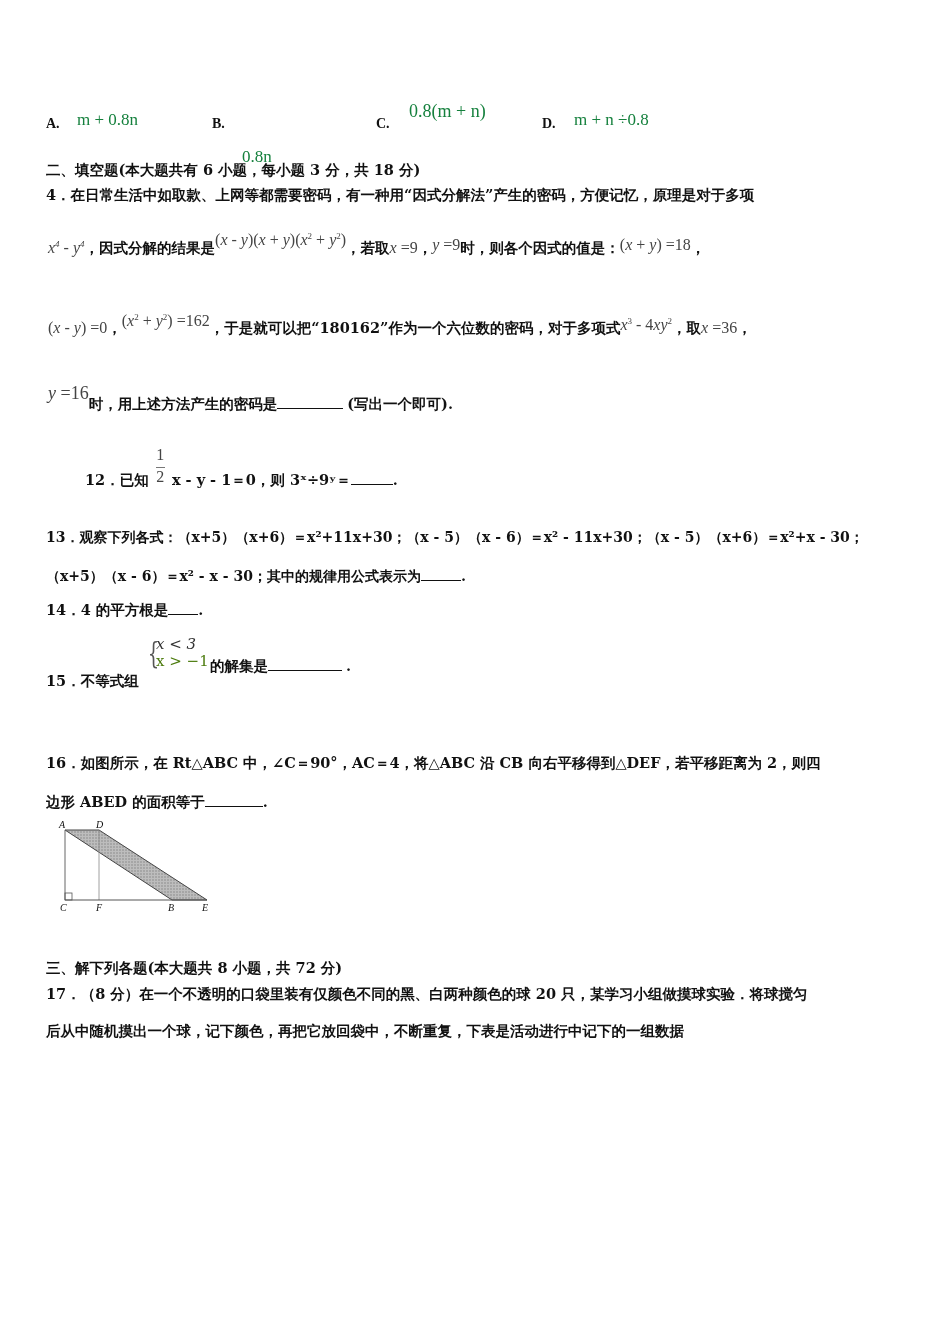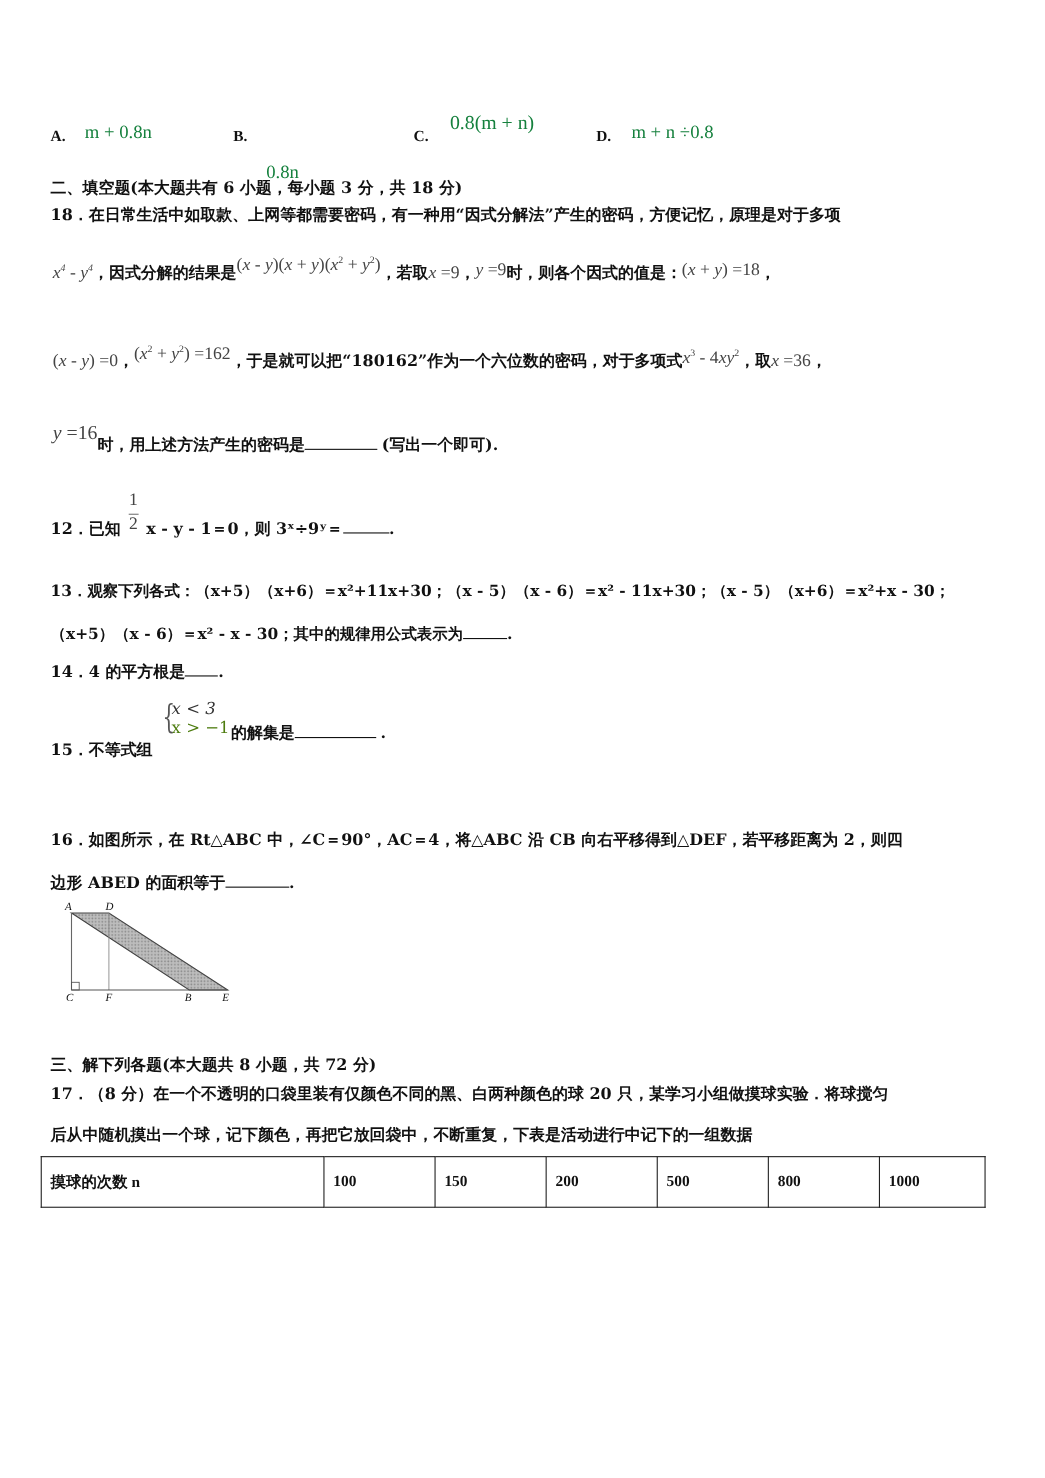--- a/index.html
+++ b/index.html
@@ -37,36 +37,36 @@
 </div>
 <div class="abs opt-expr" style="left:409px;top:101px;font-size:18px;">0.8(m + n)</div>
 
 <div class="abs" style="left:542px;top:113px;">
   <span class="opt-letter">D.</span>
 </div>
 <div class="abs opt-expr" style="left:574px;top:110px;">m + n ÷0.8</div>
 
 <div class="abs txt" style="left:46px;top:161px;font-weight:bold;">二、填空题(本大题共有 6 小题，每小题 3 分，共 18 分)</div>
 
-<div class="abs txt" style="left:46px;top:186px;">18．在日常生活中如取款、上网等都需要密码，有一种用“因式分解法”产生的密码，方便记忆，原理是对于多项</div>
+<div class="abs txt" style="left:46px;top:186px;">4．在日常生活中如取款、上网等都需要密码，有一种用“因式分解法”产生的密码，方便记忆，原理是对于多项</div>
 
 <div class="abs" style="left:48px;top:238px;">
   <span class="math mi">x<sup>4</sup> - y<sup>4</sup></span><span class="txt">，因式分解的结果是</span><span class="math" style="position:relative;top:-8px;">(<i>x</i> - <i>y</i>)(<i>x</i> + <i>y</i>)(<i>x</i><sup>2</sup> + <i>y</i><sup>2</sup>)</span><span class="txt">，若取</span><span class="math"><i>x</i> =9</span><span class="txt">，</span><span class="math" style="position:relative;top:-3px;"><i>y</i> =9</span><span class="txt">时，则各个因式的值是：</span><span class="math" style="position:relative;top:-3px;">(<i>x</i> + <i>y</i>) =18</span><span class="txt">，</span>
 </div>
 
 <div class="abs" style="left:48px;top:318px;">
   <span class="math">(<i>x</i> - <i>y</i>) =0</span><span class="txt">，</span><span class="math" style="position:relative;top:-7px;">(<i>x</i><sup>2</sup> + <i>y</i><sup>2</sup>) =162</span><span class="txt">，于是就可以把“180162”作为一个六位数的密码，对于多项式</span><span class="math" style="position:relative;top:-3px;"><i>x</i><sup>3</sup> - 4<i>xy</i><sup>2</sup></span><span class="txt">，取</span><span class="math"><i>x</i> =36</span><span class="txt">，</span>
 </div>
 
 <div class="abs" style="left:48px;top:383px;">
   <span class="math" style="font-size:18px;"><i>y</i> =16</span><span class="txt" style="position:relative;top:10px;">时，用上述方法产生的密码是</span><span class="blank" style="width:66px;position:relative;top:10px;"></span><span class="txt" style="position:relative;top:10px;margin-left:4px;">(写出一个即可).</span>
 </div>
 
 <div class="abs" style="left:46px;top:446px;">
-  <span class="txt" style="position:relative;top:24px;">12．已知</span>
+  <span class="txt" style="position:relative;top:24px;margin-left:39px;">12．已知</span>
   <span style="display:inline-block;text-align:center;vertical-align:top;font-family:'Liberation Serif',serif;color:#444;font-size:16px;line-height:18px;margin:0 2px;">
     <span style="display:block;">1</span>
     <span style="display:block;border-top:1px solid #777;width:9px;margin:3px auto 0;"></span>
     <span style="display:block;">2</span>
   </span>
   <span class="txt" style="position:relative;top:24px;">x - y - 1＝0，则 3ˣ÷9ʸ＝</span><span class="blank" style="width:42px;position:relative;top:24px;"></span><span class="txt" style="position:relative;top:24px;">.</span>
 </div>
 
 <div class="abs txt" style="left:46px;top:529px;font-size:14px;">13．观察下列各式：（x+5）（x+6）＝x²+11x+30；（x - 5）（x - 6）＝x² - 11x+30；（x - 5）（x+6）＝x²+x - 30；</div>
 <div class="abs" style="left:46px;top:566px;">
@@ -116,23 +116,14 @@
   <span class="abs" style="left:146px;top:80px;font-style:italic;font-size:10px;font-family:'Liberation Serif',serif;">E</span>
 </div>
 
 <div class="abs txt" style="left:46px;top:959px;">三、解下列各题(本大题共 8 小题，共 72 分)</div>
 
 <div class="abs txt" style="left:46px;top:985px;font-size:14.5px;">17．（8 分）在一个不透明的口袋里装有仅颜色不同的黑、白两种颜色的球 20 只，某学习小组做摸球实验．将球搅匀</div>
 <div class="abs txt" style="left:46px;top:1022px;">后从中随机摸出一个球，记下颜色，再把它放回袋中，不断重复，下表是活动进行中记下的一组数据</div>
 
 <table class="data">
   <tbody>
-      <tr>
-    <td style="width:248px;">摸球的次数 n</td>
-    <td style="width:92px;">100</td>
-    <td style="width:92px;">150</td>
-    <td style="width:92px;">200</td>
-    <td style="width:92px;">500</td>
-    <td style="width:92px;">800</td>
-    <td>1000</td>
-  </tr>
 </tbody>
   </table>
 
 </body></html>

